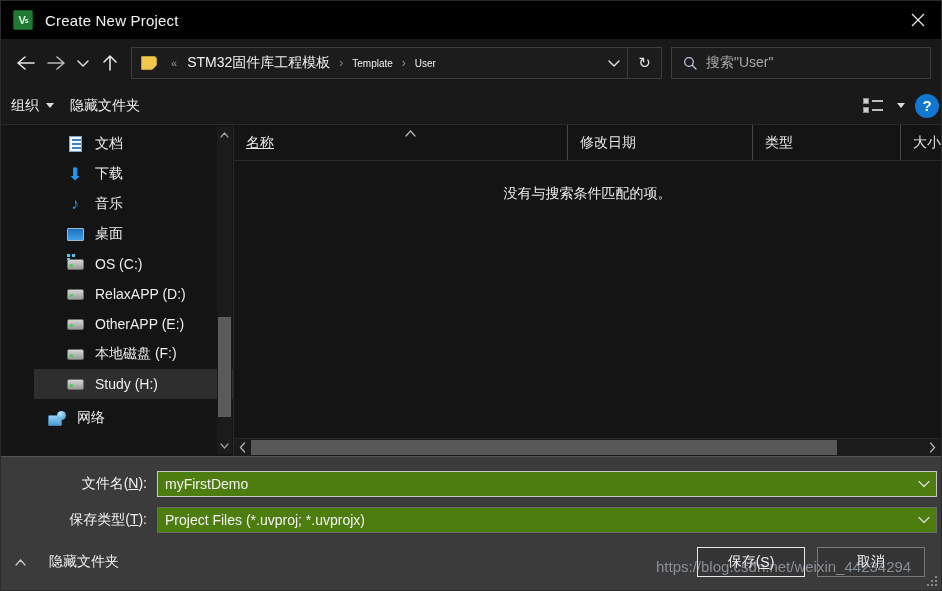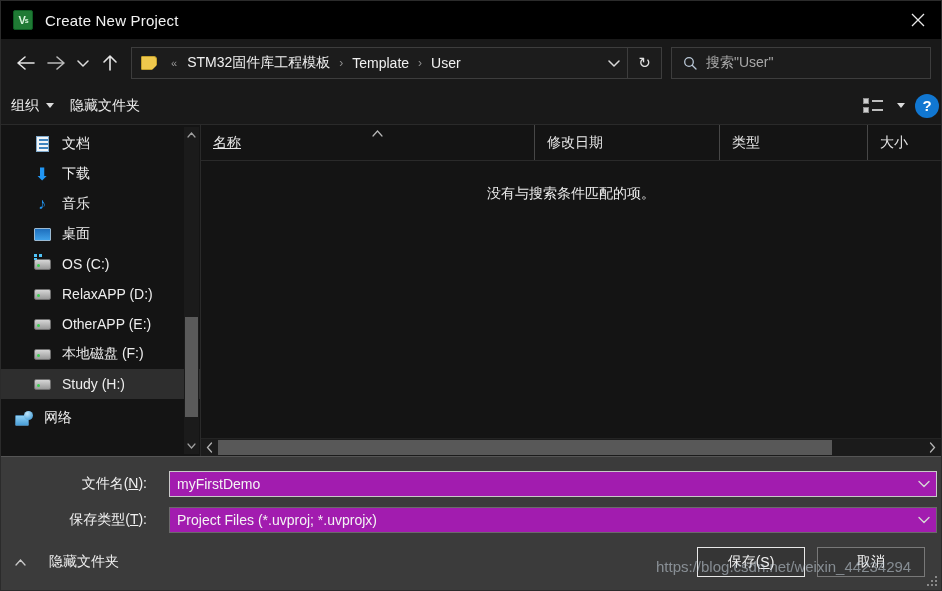--- a/index.html
+++ b/index.html
@@ -87,21 +87,21 @@
     right: -1px; bottom: -1px;
     border-left: 5px solid transparent;
     border-bottom: 5px solid #1c1c1c;
   }
   .crumb-sep { color: #8e8e8e; font-size: 12px; padding: 0 5px; }
   .crumb-chev { color: #9a9a9a; font-size: 11px; padding: 0 6px; }
   .crumb {
     color: #f0f0f0; font-size: 14px;
     padding: 3px 4px; white-space: nowrap;
   }
-  .crumb.sub { font-size: 14px; }
+  .crumb.sub { font-size: 10px; }
   .addr-right {
     margin-left: auto; display: flex; align-items: center; height: 100%;
   }
   .addr-dd {
     width: 26px; height: 100%;
     display: flex; align-items: center; justify-content: center;
     color: #d8d8d8;
   }
   .addr-refresh {
     width: 34px; height: 100%;
@@ -159,20 +159,21 @@
     background: #141414;
   }
 
   
   .sidebar {
     flex: 0 0 199px;
     background: #141414;
     position: relative;
     overflow: hidden;
     padding-top: 4px;
+    margin-left: 33px;
   }
   .side-item {
     height: 30px;
     display: flex; align-items: center;
     padding-left: 32px; gap: 11px;
     color: #ededed; font-size: 14px;
     white-space: nowrap;
   }
   .side-item.selected { background: #2e2e2e; }
   .side-item.net { padding-left: 14px; margin-top: 4px; }
@@ -287,31 +288,30 @@
     flex: 0 0 134px;
     background: #3b3b3b;
     border-top: 1px solid #555;
     position: relative;
     padding: 14px 0 0 0;
   }
   .field-row {
     display: flex; align-items: center;
     margin-bottom: 10px;
     padding-right: 4px;
-    gap: 12px;
   }
   .field-label {
     flex: 0 0 156px;
     text-align: right; padding-right: 10px;
     color: #f0f0f0; font-size: 14px;
   }
   .field-label u { text-decoration: underline; }
   .combo {
     flex: 1 1 auto; height: 26px;
-    background: #a21caf;
+    background: #4d7c0f;
     border: 1px solid #6a6a6a;
     display: flex; align-items: center;
     padding-left: 7px;
     color: #f4f4f4; font-size: 14px;
   }
   .combo.focused { border-color: #c8c8c8; }
   .combo .val { flex: 1 1 auto; }
   .combo .chev {
     width: 24px; display: flex; align-items: center; justify-content: center;
     color: #d6d6d6;

